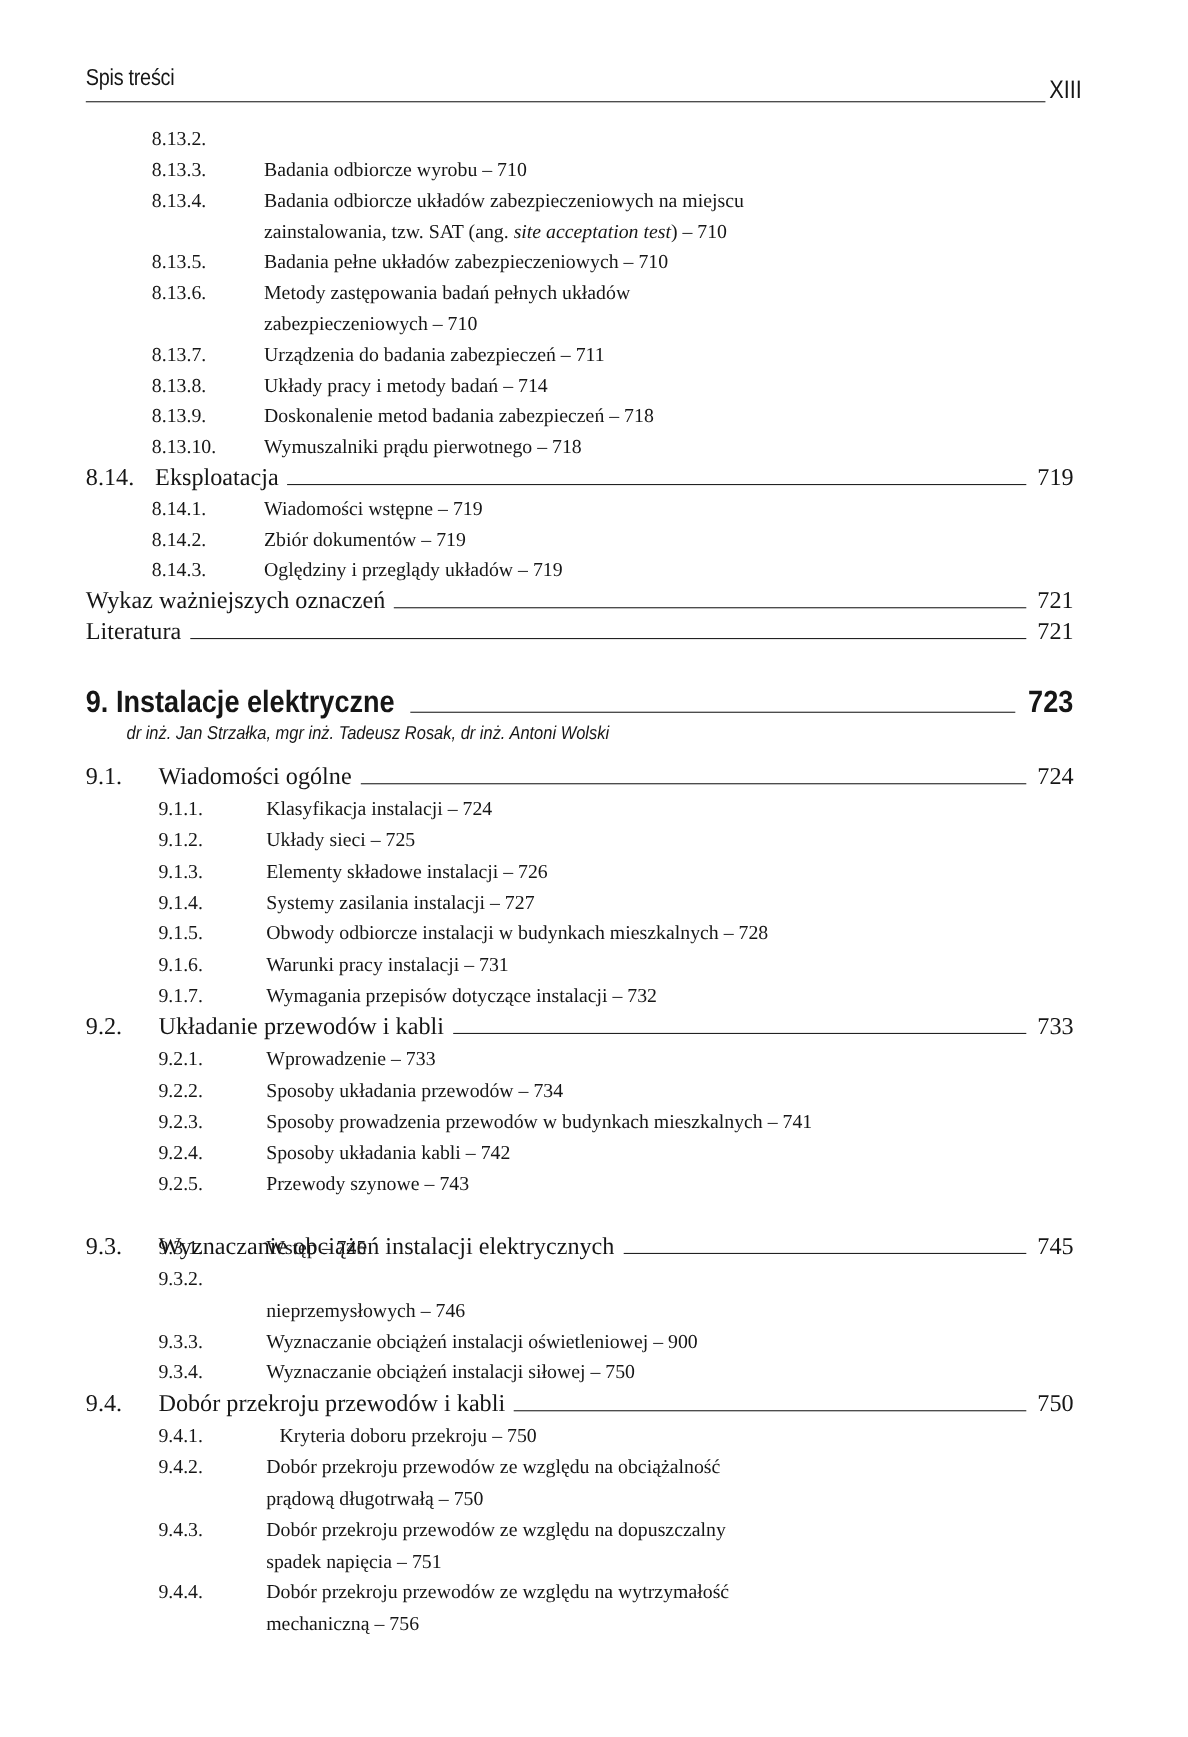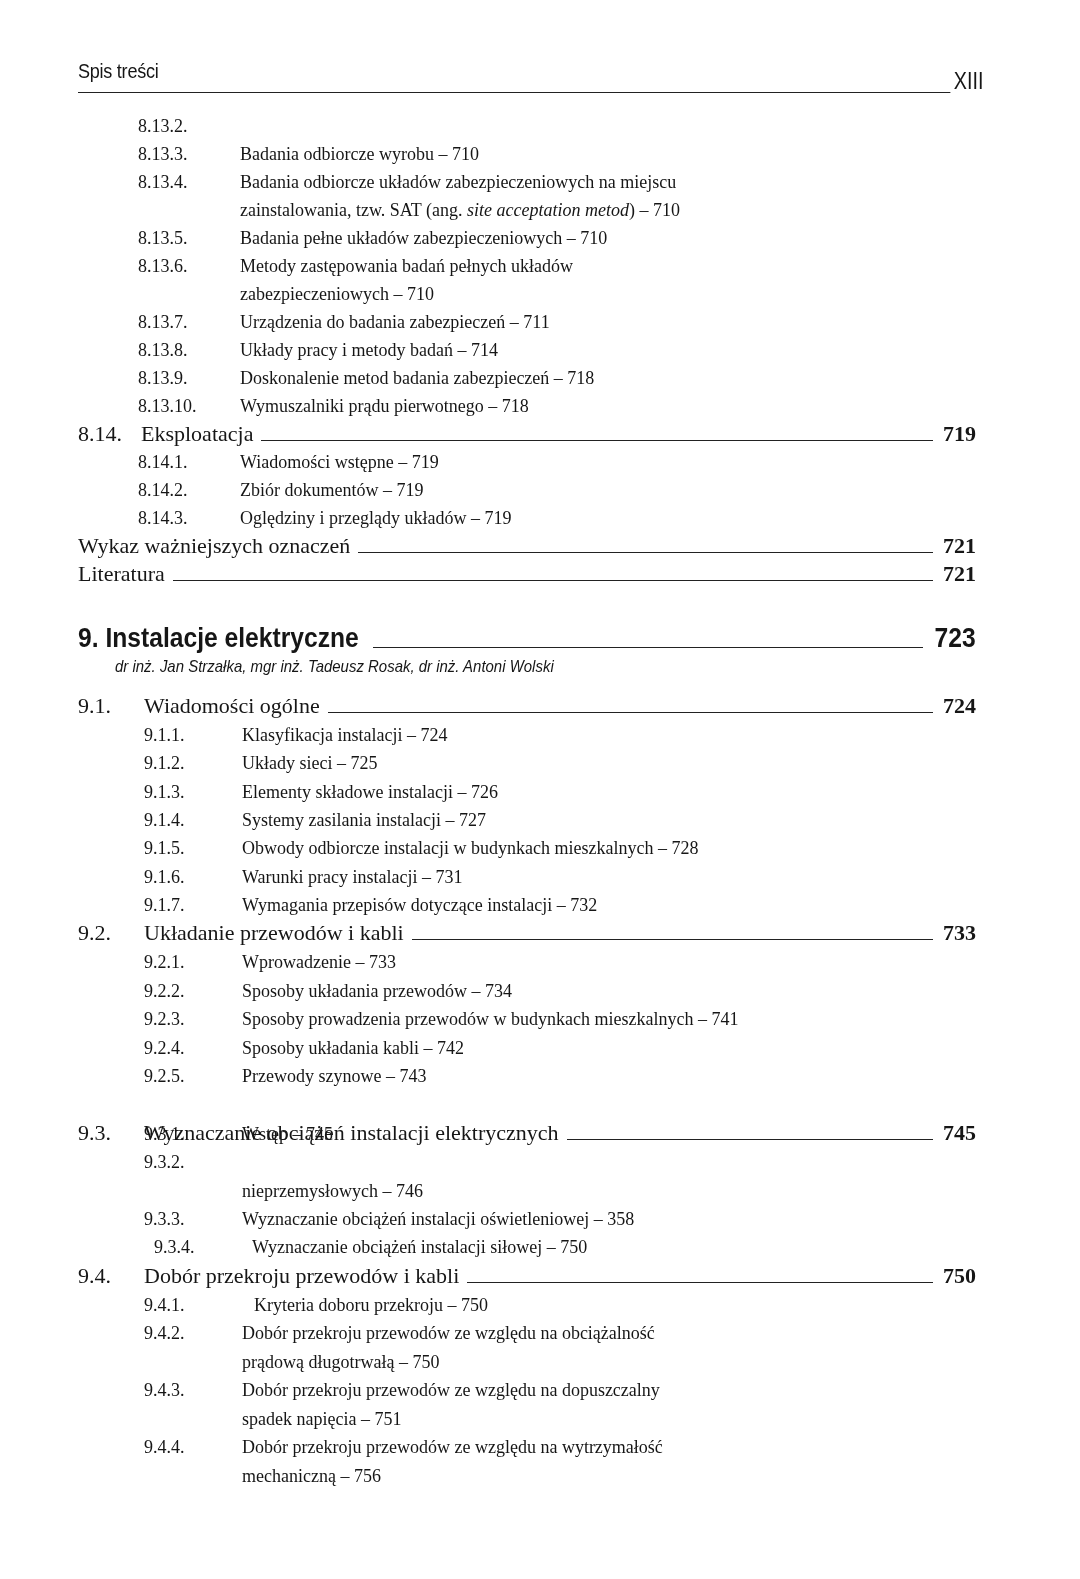--- a/index.html
+++ b/index.html
@@ -29,21 +29,21 @@
     position: absolute; height: 28px; font-size: 18px; line-height: 28px;
     white-space: nowrap;
   }
   .num { position: absolute; left: 0; top: 0; }
   .txt { position: absolute; top: 0; }
   .txt i { font-style: italic; }
   .leader-row { position: absolute; display: flex; align-items: flex-end; font-size: 22px; line-height: 28px; white-space: nowrap; }
   .leader-row .lnum { display: inline-block; }
   .leader-row .ltitle { display: inline-block; }
   .leader-row .lfill { flex: 1; border-bottom: 1.6px solid #222; margin: 0 10px 0 8px; height: 0; align-self: flex-end; margin-bottom: 7px; }
-  .leader-row .lpage { display: inline-block; font-weight: bold; }
+  .leader-row .lpage { display: inline-block; }
   .chapter {
     position: absolute; left: 78px; top: 620px; width: 898px; display: flex; align-items: baseline;
     font-family: "Liberation Sans", "DejaVu Sans", sans-serif; font-weight: bold;
     font-size: 28px; line-height: 36px; white-space: nowrap;
   }
   .chapter .ch-title { transform: scaleX(0.88); transform-origin: left center; display:inline-block; }
   .chapter .lfill { flex: 1; border-bottom: 1.8px solid #222; margin: 0 6px 8px -24px; align-self: flex-end; }
   .chapter .ch-page { transform: scaleX(0.88); transform-origin: right center; display:inline-block; }
   .authors {
     position: absolute; left: 115px; top: 657px;
@@ -66,21 +66,21 @@
   </div>
   <div class="line" style="left:138px;top:140px;width:800px">
     <span class="num">8.13.3.</span>
     <span class="txt" style="left:102px">Badania odbiorcze wyrobu – 710</span>
   </div>
   <div class="line" style="left:138px;top:168px;width:800px">
     <span class="num">8.13.4.</span>
     <span class="txt" style="left:102px">Badania odbiorcze układów zabezpieczeniowych na miejscu</span>
   </div>
   <div class="line" style="left:138px;top:196px;width:800px">
-    <span class="txt" style="left:102px"><span>zainstalowania, tzw. SAT (ang. </span><i>site acceptation metod</i><span>) – 710</span></span>
+    <span class="txt" style="left:102px"><span>zainstalowania, tzw. SAT (ang. </span><i>site acceptation test</i><span>) – 710</span></span>
   </div>
   <div class="line" style="left:138px;top:224px;width:800px">
     <span class="num">8.13.5.</span>
     <span class="txt" style="left:102px">Badania pełne układów zabezpieczeniowych – 710</span>
   </div>
   <div class="line" style="left:138px;top:252px;width:800px">
     <span class="num">8.13.6.</span>
     <span class="txt" style="left:102px">Metody zastępowania badań pełnych układów</span>
   </div>
   <div class="line" style="left:138px;top:280px;width:800px">
@@ -213,23 +213,23 @@
       <span class="txt" style="left:98px">Wstęp – 745</span>
     </div>
   <div class="line" style="left:144px;top:1148px;width:800px">
       <span class="num">9.3.2.</span>
     </div>
   <div class="line" style="left:144px;top:1177px;width:800px">
       <span class="txt" style="left:98px">nieprzemysłowych – 746</span>
     </div>
   <div class="line" style="left:144px;top:1205px;width:800px">
       <span class="num">9.3.3.</span>
-      <span class="txt" style="left:98px">Wyznaczanie obciążeń instalacji oświetleniowej – 358</span>
-    </div>
-  <div class="line" style="left:154px;top:1233px;width:800px">
+      <span class="txt" style="left:98px">Wyznaczanie obciążeń instalacji oświetleniowej – 900</span>
+    </div>
+  <div class="line" style="left:144px;top:1233px;width:800px">
       <span class="num">9.3.4.</span>
       <span class="txt" style="left:98px">Wyznaczanie obciążeń instalacji siłowej – 750</span>
     </div>
 
   <div class="leader-row" style="left:78px;top:1262px;width:898px">
     <span class="lnum" style="width:66px">9.4.</span>
     <span class="ltitle">Dobór przekroju przewodów i kabli</span>
     <span class="lfill"></span>
     <span class="lpage">750</span>
   </div>

